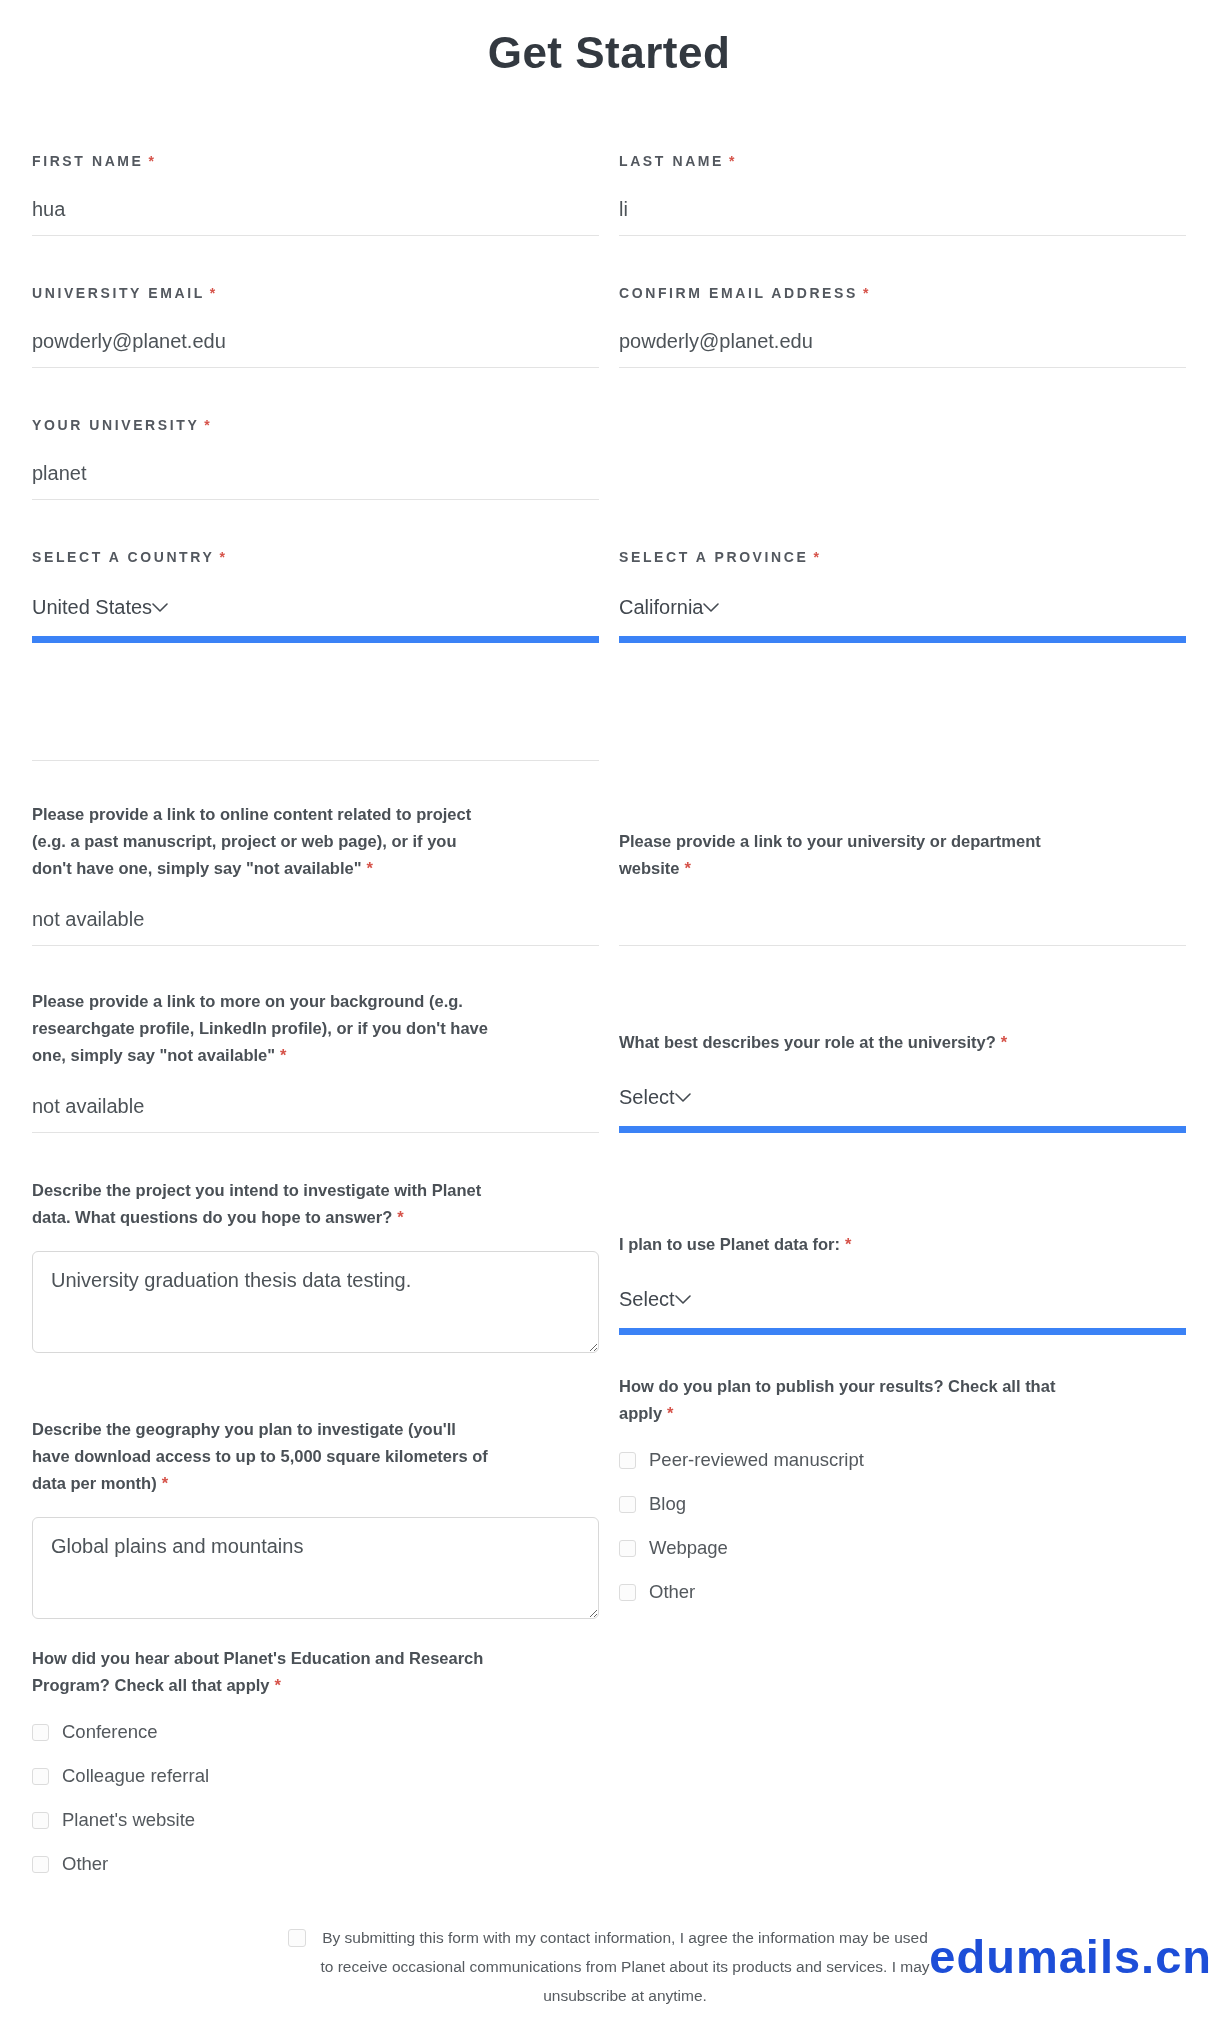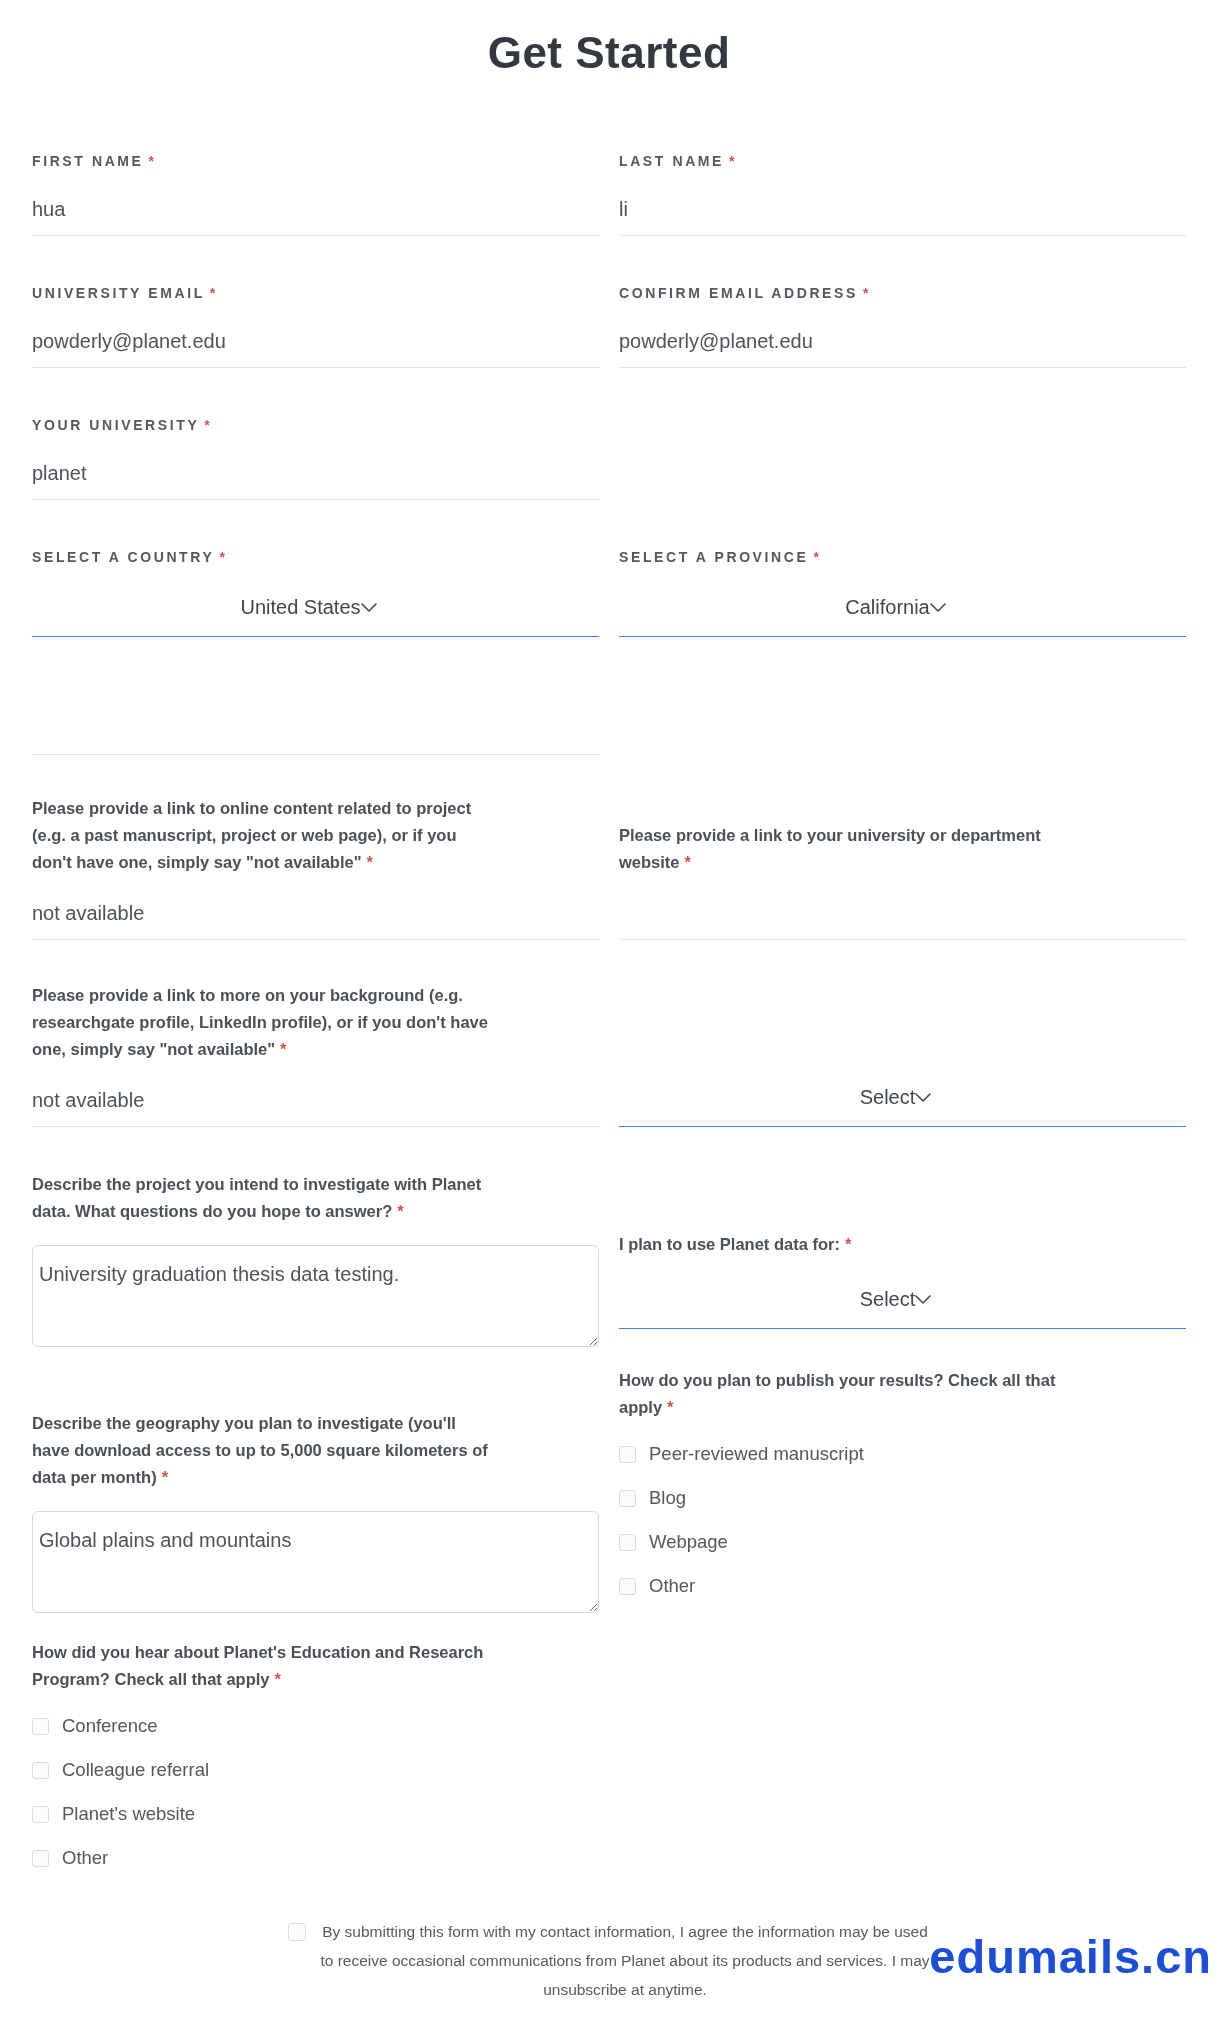--- a/index.html
+++ b/index.html
@@ -18,30 +18,30 @@
 
   .lbl { font-size:14px; font-weight:bold; letter-spacing:2.6px; color:#53585f;
          line-height:18px; }
   .req { color:#d6534a; margin-left:5px; letter-spacing:0; font-weight:bold; }
 
   .inp { display:block; width:100%; border:0; border-bottom:1px solid #e3e3e3;
          outline:none; padding:28px 0 14px; font-family:"Liberation Sans",sans-serif;
          font-size:20px; color:#4d5358; background:transparent; }
   .inp.q { padding-top:26px; }
 
-  .select { display:flex; align-items:center; justify-content:center;
-            border-bottom:1px solid #3b82f6; padding:30px 14px 17px 0; cursor:pointer; }
+  .select { display:flex; align-items:center; justify-content:flex-start;
+            border-bottom:7px solid #3b82f6; padding:30px 14px 17px 0; cursor:pointer; }
   .select-value { font-size:20px; color:#41474e; }
   .chev { flex:none; }
 
   .qlbl { font-size:16.5px; font-weight:bold; color:#4a5056; line-height:27px; }
   .qtext { white-space:pre-line; }
 
   .ta { display:block; width:100%; height:102px; margin-top:20px;
-        border:1px solid #d8d8d8; border-radius:6px; padding:15px 6px;
+        border:1px solid #d8d8d8; border-radius:6px; padding:15px 18px;
         font-family:"Liberation Sans",sans-serif; font-size:20px; color:#4d5358;
         resize:both; outline:none; overflow:auto; line-height:26px; }
 
   .check-rows { margin-top:8px; }
   .check-row { display:flex; align-items:center; margin-top:22px; cursor:pointer; }
   .cb { flex:none; width:17px; height:17px; border:1px solid #dcdcdc; border-radius:3px;
         background:#fcfcfc; }
   .cb-label { margin-left:13px; font-size:18.5px; color:#53585d; }
 
   .consent { display:flex; justify-content:center; align-items:flex-start; margin-top:48px; }
@@ -132,20 +132,21 @@
   </div>
 
   <div class="row mb44">
     <div class="fld">
       <div class="qlbl"><span class="qtext">Please provide a link to more on your background (e.g.
 researchgate profile, LinkedIn profile), or if you don't have
 one, simply say "not available"</span><span class="req">*</span></div>
       <input class="inp q" type="text" value="not available" style="">
     </div>
     <div class="fld">
+      <div class="qlbl"><span class="qtext">What best describes your role at the university?</span><span class="req">*</span></div>
       <div class="select">
         <span class="select-value">Select</span>
         <svg class="chev" width="16" height="9" viewBox="0 0 16 9">
             <path d="M1 1l7 7 7-7" fill="none" stroke="#454b52" stroke-width="1.6" stroke-linecap="round" stroke-linejoin="round"></path>
           </svg>
       </div>
     </div>
   </div>
 
   <div class="row mb20">

